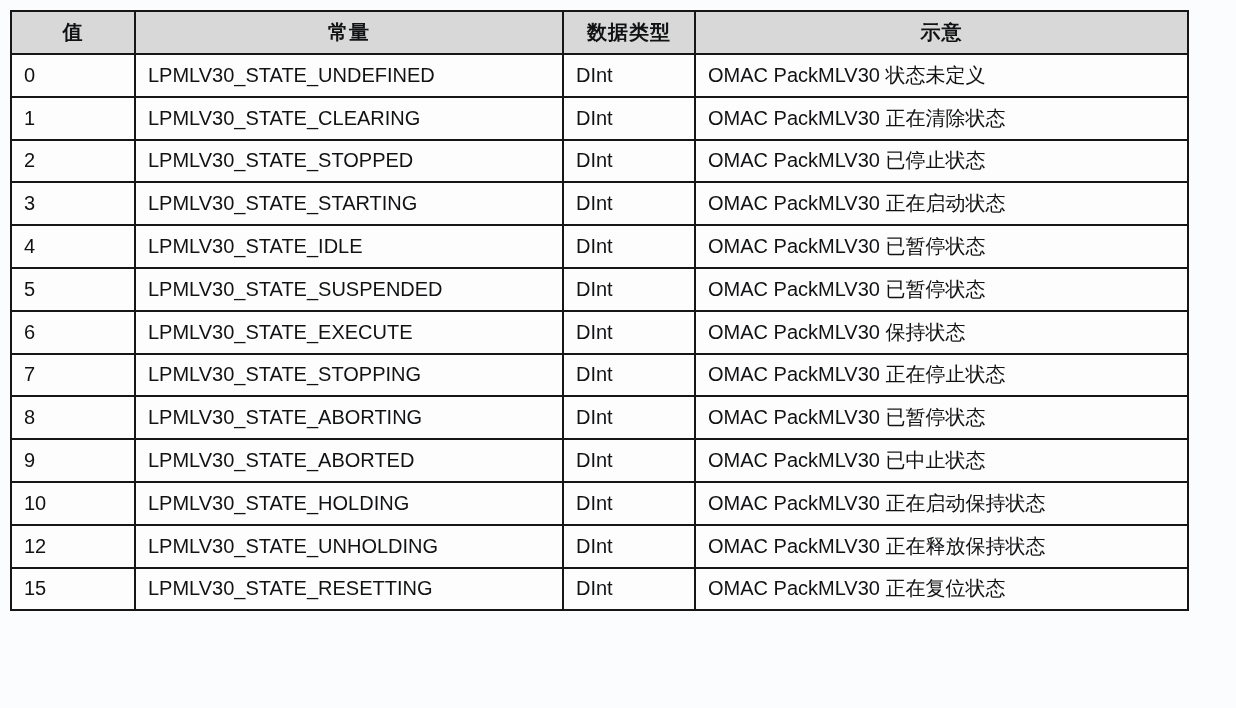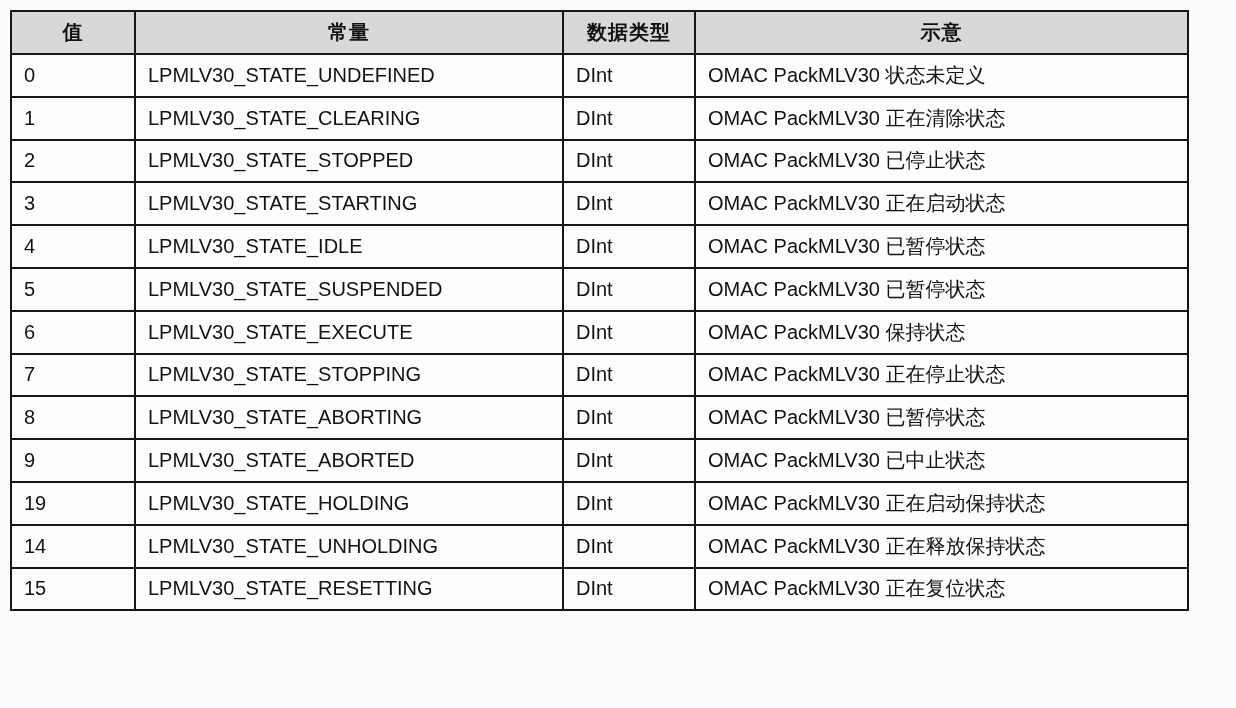--- a/index.html
+++ b/index.html
@@ -123,27 +123,27 @@
           <td class="col-2">DInt</td>
           <td class="col-3">OMAC PackMLV30 已暂停状态</td>
         </tr>
         <tr>
           <td class="col-0">9</td>
           <td class="col-1">LPMLV30_STATE_ABORTED</td>
           <td class="col-2">DInt</td>
           <td class="col-3">OMAC PackMLV30 已中止状态</td>
         </tr>
         <tr>
-          <td class="col-0">19</td>
+          <td class="col-0">10</td>
           <td class="col-1">LPMLV30_STATE_HOLDING</td>
           <td class="col-2">DInt</td>
           <td class="col-3">OMAC PackMLV30 正在启动保持状态</td>
         </tr>
         <tr>
-          <td class="col-0">14</td>
+          <td class="col-0">12</td>
           <td class="col-1">LPMLV30_STATE_UNHOLDING</td>
           <td class="col-2">DInt</td>
           <td class="col-3">OMAC PackMLV30 正在释放保持状态</td>
         </tr>
         <tr>
           <td class="col-0">15</td>
           <td class="col-1">LPMLV30_STATE_RESETTING</td>
           <td class="col-2">DInt</td>
           <td class="col-3">OMAC PackMLV30 正在复位状态</td>
         </tr>

